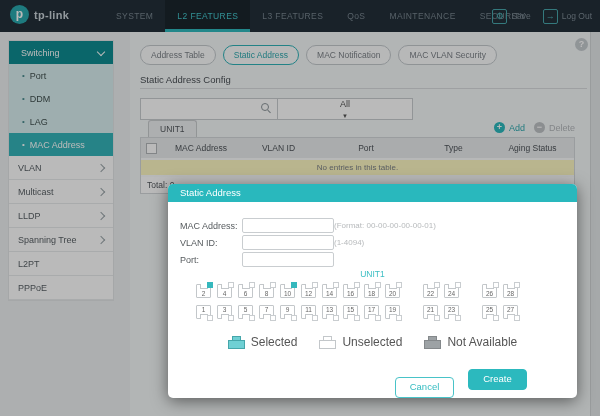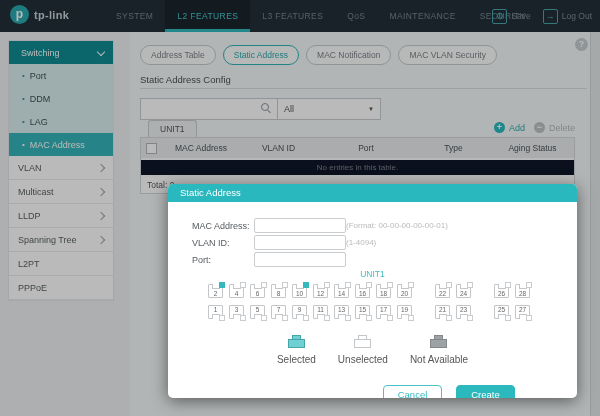--- a/index.html
+++ b/index.html
@@ -46,77 +46,77 @@
            background:#c6ccd0;color:#fff;font-size:9px;font-weight:bold;text-align:center;line-height:13px;cursor:pointer;}
   .section-title{position:absolute;left:10px;top:42px;font-size:9.5px;color:#4a5055;}
   .divider{position:absolute;left:10px;right:13px;top:56px;border-top:1px solid #d9dcde;}
   
   .search-bar{position:absolute;left:10px;top:66px;display:flex;height:20px;border:1px solid #c9cdd0;background:#fff;}
   .search-input{width:112px;border:none;outline:none;font-size:9px;padding:0 4px;color:#444;background:transparent;}
   .mag{position:relative;width:10px;height:10px;margin:4px 6px 0 0;cursor:pointer;}
   .mag::before{content:'';position:absolute;top:0;left:0;width:6px;height:6px;border:1.3px solid #8e969b;border-radius:50%;}
   .mag::after{content:'';position:absolute;width:4px;height:1.3px;background:#8e969b;transform:rotate(45deg);left:6px;top:8px;}
   .select-box{width:90px;border-left:1px solid #c9cdd0;display:flex;align-items:center;
-              justify-content:space-between;padding:0 6px;font-size:9px;color:#555;cursor:pointer;}
+              justify-content:space-between;padding:0 22px;font-size:9px;color:#555;cursor:pointer;flex-direction:column;}
   .caret{font-size:6px;color:#555;}
   
   .unit-tab{position:absolute;left:18px;top:88px;height:17px;padding:0 11px;background:#eef0f1;
             border:1px solid #c8ccce;border-bottom:none;border-radius:3px 3px 0 0;
             font-size:8.5px;color:#54595e;line-height:17px;cursor:pointer;}
   .toolbar{position:absolute;right:25px;top:90px;display:flex;gap:9px;align-items:center;}
   .tool-btn{display:flex;align-items:center;gap:4px;font-size:9px;cursor:pointer;}
   .circ{width:11px;height:11px;border-radius:50%;color:#fff;font-size:9px;line-height:10px;text-align:center;font-weight:bold;}
   .add .circ{background:#2cb9be;} .add{color:#2fa9ae;}
   .del .circ{background:#bfc3c6;} .del{color:#b4b8bb;}
   
   .table{position:absolute;left:10px;right:25px;top:105px;border:1px solid #d4d8da;background:#fff;}
   .t-head{display:flex;align-items:center;height:20px;background:#e9eced;border-bottom:2px solid #fbfcfd;}
   .t-cell{font-size:8.5px;color:#4f545a;text-align:center;}
   .cb-cell{width:20px;display:flex;justify-content:center;}
   .cb{width:9px;height:9px;border:1px solid #b3b7ba;background:#fff;cursor:pointer;}
   .c1{width:80px;}.c2{width:75px;}.c3{width:100px;}.c4{width:75px;}.c5{flex:1;}
-  .t-empty{height:15px;line-height:15px;background:#0f172a;border-bottom:2px solid #fbfcfd;
+  .t-empty{height:15px;line-height:15px;background:#fef9c3;border-bottom:2px solid #fbfcfd;
            text-align:center;font-size:8px;color:#7d8287;}
   .t-total{height:16px;line-height:16px;font-size:8.5px;color:#54595e;padding-left:6px;background:#fff;}
   
   .overlay{position:absolute;inset:0;background:rgba(0,0,0,.27);z-index:5;}
   .modal{position:absolute;left:168px;top:184px;width:409px;height:214px;background:#fff;
          border-radius:5px;box-shadow:0 3px 16px rgba(0,0,0,.5);z-index:10;overflow:hidden;}
   .modal-header{height:18px;background:#29b8bd;color:#fff;font-size:9.5px;line-height:18px;padding-left:12px;}
-  .modal-body{padding:16px 24px 0;}
+  .modal-body{padding:16px 12px 0;}
   .field-row{height:15px;margin-bottom:2px;display:flex;align-items:center;}
   .f-label{width:62px;font-size:9px;color:#565b5e;}
   .f-input{width:84px;height:13px;border:1px solid #c9cdd0;border-radius:2px;outline:none;
            font-size:9px;padding:0 3px;color:#444;}
   .f-hint{margin-left:0;font-size:8px;color:#b7babc;}
   .unit-label{margin-top:2px;text-align:center;font-size:8.5px;color:#3bbec3;}
   .port-grid{margin:4px 0 0 16px;}
   .port-row{display:flex;gap:5px;margin-bottom:5px;align-items:flex-start;}
   .gap-sm{width:12px;} .gap-md{width:12px;}
   .port{position:relative;width:16px;height:16px;cursor:pointer;}
   .pbox{position:absolute;left:0;right:1px;top:1px;bottom:1px;border:1px solid #c3c7ca;border-radius:1px;background:#fff;}
   .notch{position:absolute;left:4px;width:6px;height:4px;border:1px solid #c3c7ca;background:#fff;}
   .port.top .notch{top:1px;border-top:none;}
   .port.bottom .notch{bottom:1px;border-bottom:none;}
   .pnum{position:absolute;left:0;right:1px;text-align:center;font-size:6.5px;color:#666;}
   .port.top .pnum{bottom:2px;} .port.bottom .pnum{top:2px;}
   .pdot{position:absolute;width:4px;height:4px;border:1px solid #c9cdd0;background:#fff;right:-1px;}
   .port.top .pdot{top:-1px;} .port.bottom .pdot{bottom:-1px;}
   .pdot.linked{background:#35b8bd;border-color:#35b8bd;}
   .legend{margin-top:15px;display:flex;justify-content:center;gap:22px;align-items:center;}
-  .legend-item{display:flex;align-items:center;gap:6px;font-size:10px;color:#555;flex-direction:column;}
+  .legend-item{display:flex;align-items:center;gap:6px;font-size:12px;color:#555;}
   .lshape{position:relative;width:17px;height:13px;}
   .lshape::before{content:'';position:absolute;left:4px;right:4px;top:0;height:4px;background:var(--f);border:1px solid var(--b);border-bottom:none;}
   .lshape::after{content:'';position:absolute;left:0;right:0;top:4px;bottom:0;background:var(--f);border:1px solid var(--b);}
   .lshape.selected{--f:#6fd0d4;--b:#45a6aa;}
   .lshape.unselected{--f:#fff;--b:#c3c7ca;}
   .lshape.unavailable{--f:#9da2a5;--b:#84888b;}
   .modal-btns{margin-top:20px;display:flex;justify-content:flex-end;gap:14px;padding-right:38px;}
   .btn{height:19px;width:57px;border-radius:4px;font-size:9.5px;line-height:18px;text-align:center;cursor:pointer;}
-  .btn-cancel{border:1px solid #49c3c8;color:#35bcc1;background:#fff;}
+  .btn-cancel{border:1px solid #49c3c8;color:#35bcc1;background:#fff;margin-top:8px;}
   .btn-create{background:#2cb9be;color:#fff;border:1px solid #2cb9be;}
 </style>
 </head>
 <body>
 
 <div class="topbar">
   <div class="logo">
     <div class="logo-disc">p</div>
     <span class="logo-text">tp-link</span>
   </div>

